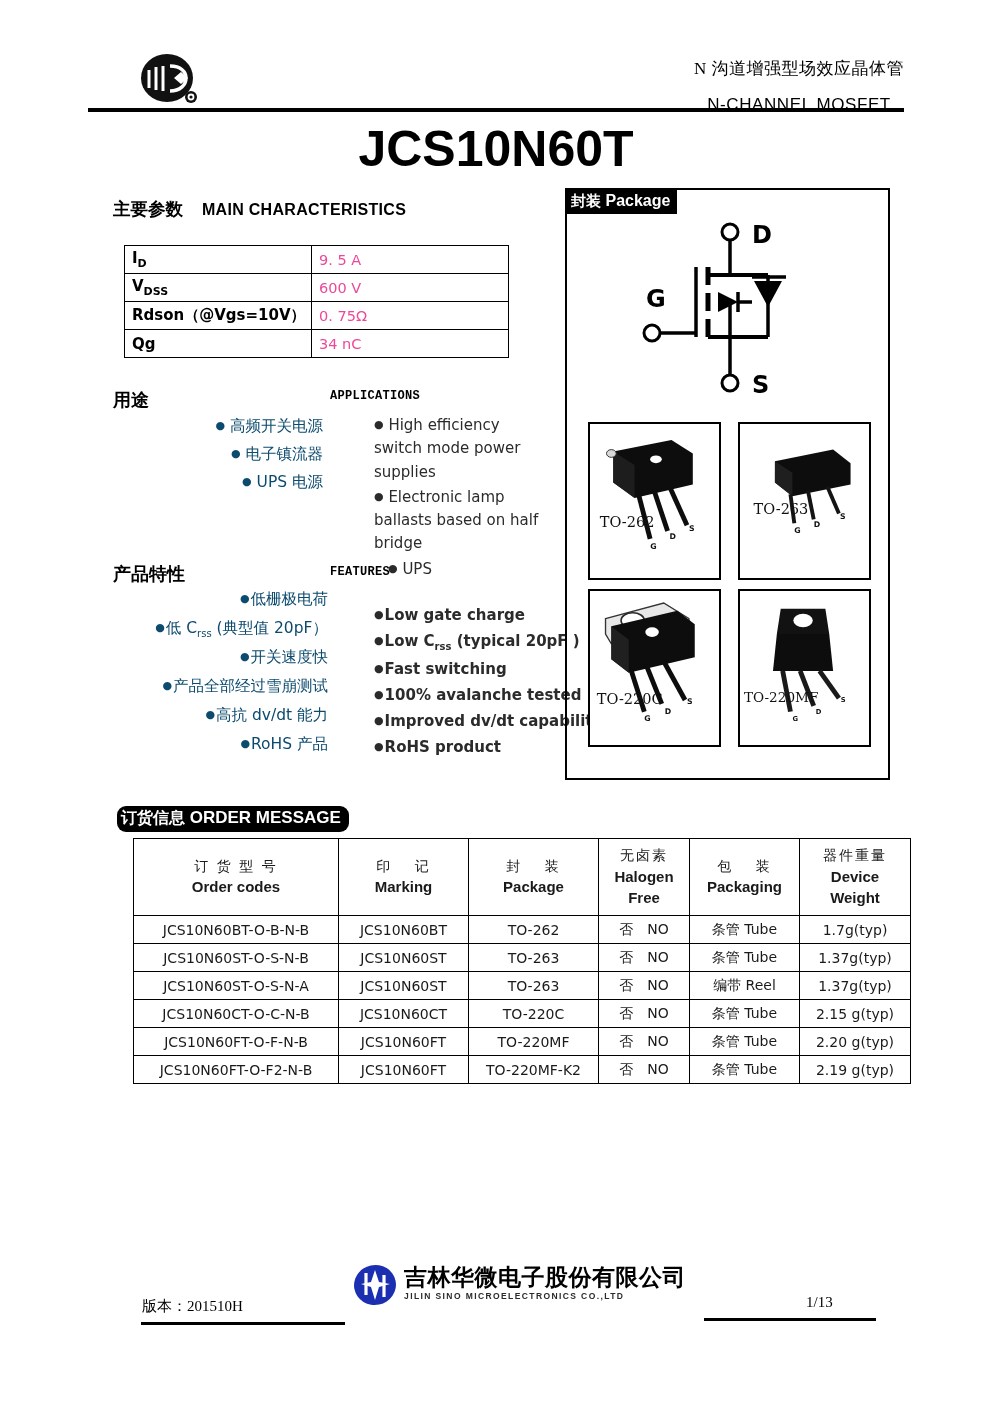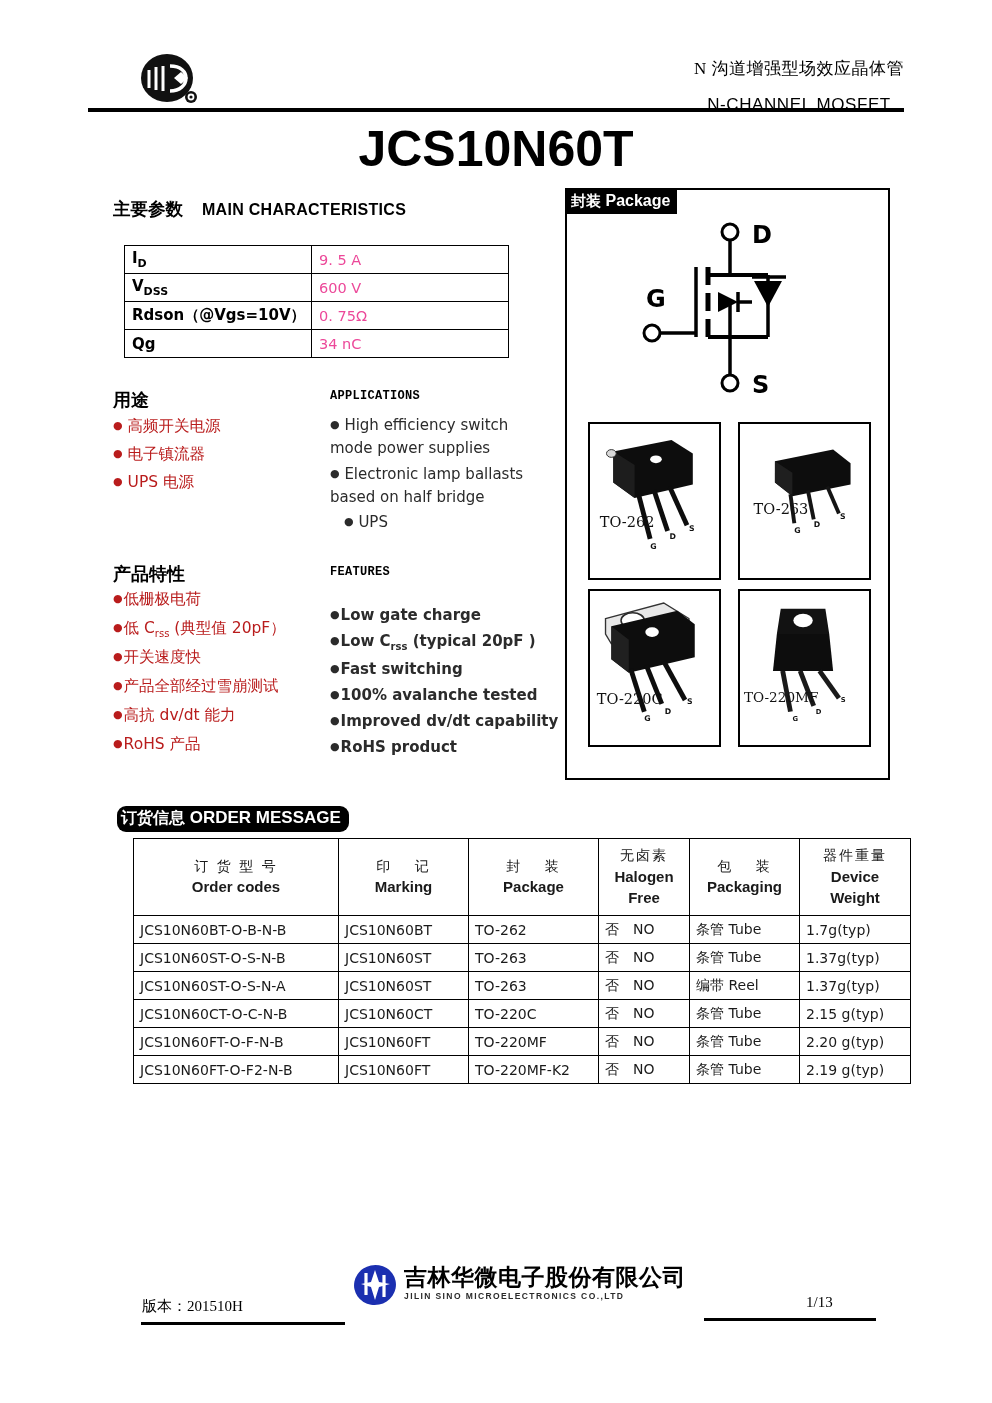--- a/index.html
+++ b/index.html
@@ -130,29 +130,31 @@
     font-family: Liberation Mono, monospace;
   }
   .cn-list, .en-list {
     list-style: none;
     margin: 0;
     padding: 0;
   }
   .cn-list li {
     font-family: "DejaVu Sans", sans-serif;
     font-size: 15.5px;
-    color: #b91c1c;
+    color: #0c4a6e;
     margin-bottom: 7px;
     white-space: nowrap;
+    text-align: right;
   }
   .en-list li {
     font-family: "DejaVu Sans", sans-serif;
     font-size: 15px;
     color: #2b2b2b;
     margin-bottom: 6px;
+    margin-left: 44px;
   }
   .bullet {
     font-size: 11px;
     vertical-align: 2px;
   }
 
   #app-cn-head { position: absolute; left: 113px; top: 388px; }
   #app-cn-list { position: absolute; left: 113px; top: 416px; width: 210px; }
   #app-en-head { position: absolute; left: 330px; top: 389px; }
   #app-en-list { position: absolute; left: 330px; top: 414px; width: 215px; }
@@ -256,20 +258,21 @@
     font-size: 15px;
     font-weight: bold;
     letter-spacing: 0px;
   }
   #order-table td {
     height: 27px;
     padding: 0 6px;
     font-family: "DejaVu Sans", sans-serif;
     font-size: 14px;
     white-space: nowrap;
+    text-align: center;
   }
   .col-order { width: 205px; }
   .col-mark  { width: 130px; }
   .col-pkg   { width: 130px; }
   .col-hal   { width: 91px; }
   .col-pking { width: 110px; }
   .col-wt    { width: 111px; }
   .hal-cell  { font-family: "DejaVu Sans", sans-serif; }
   .hal-cell .sp { display: inline-block; width: 14px; }
 

